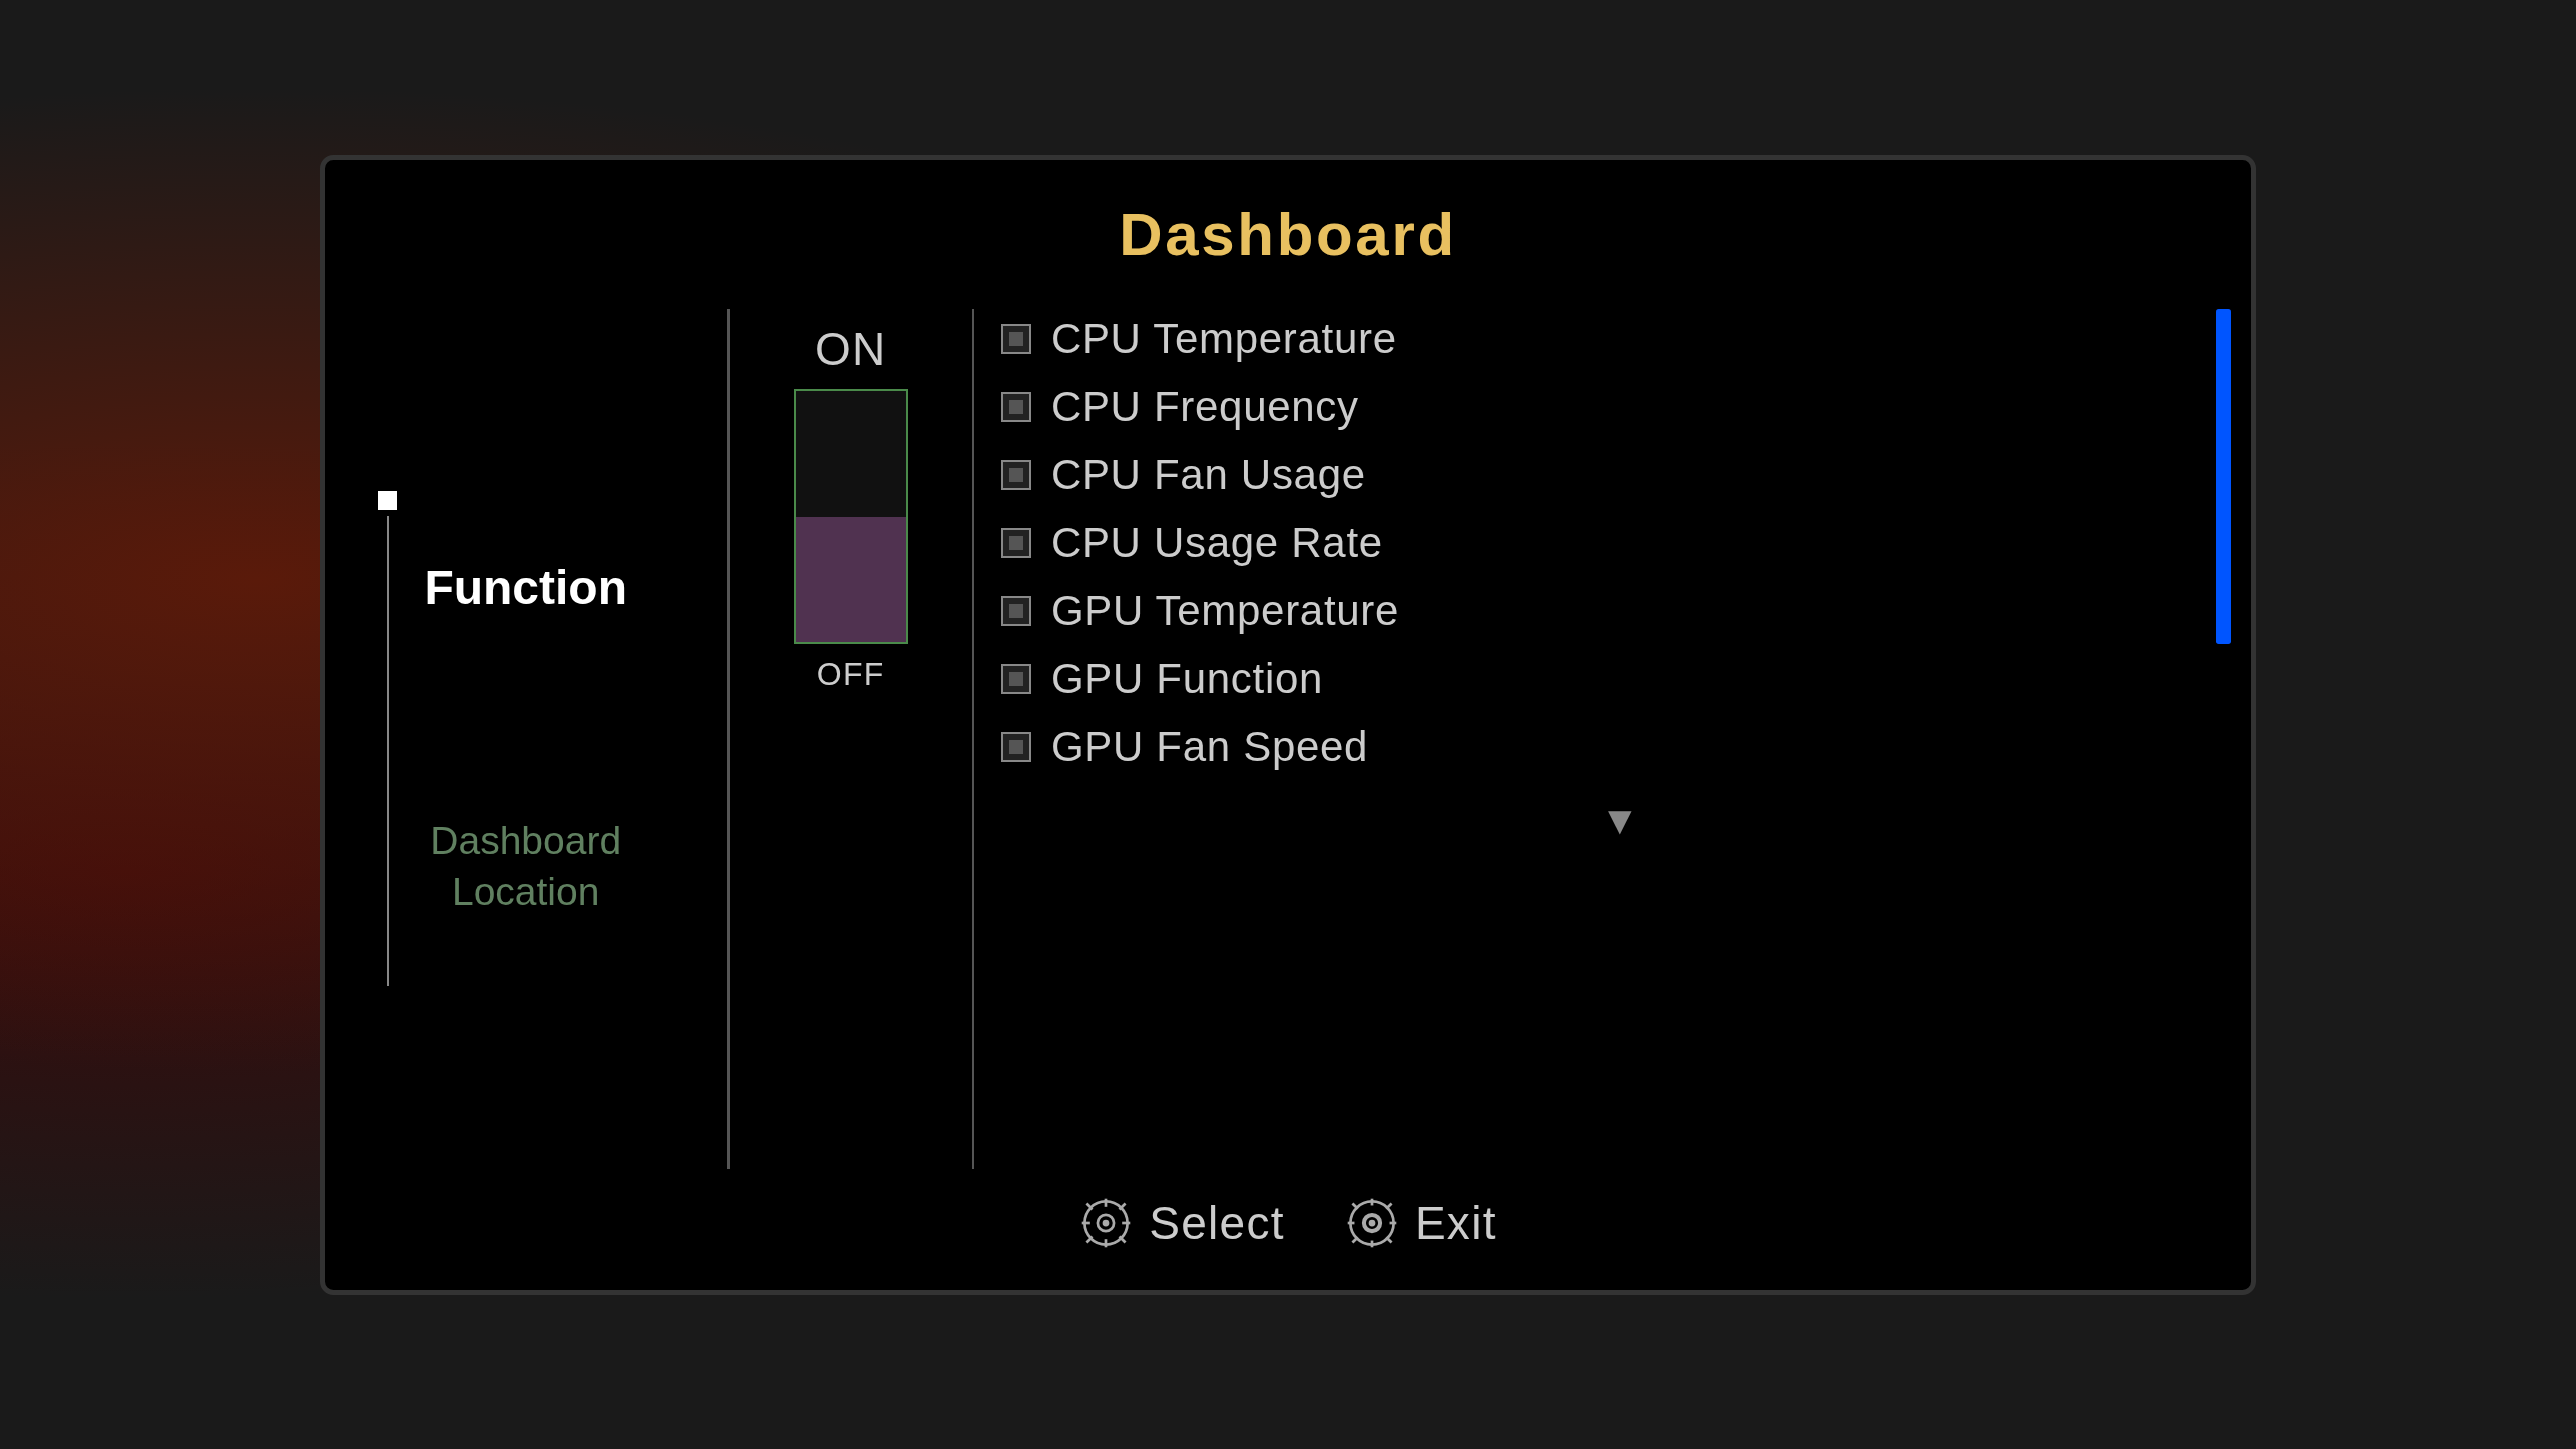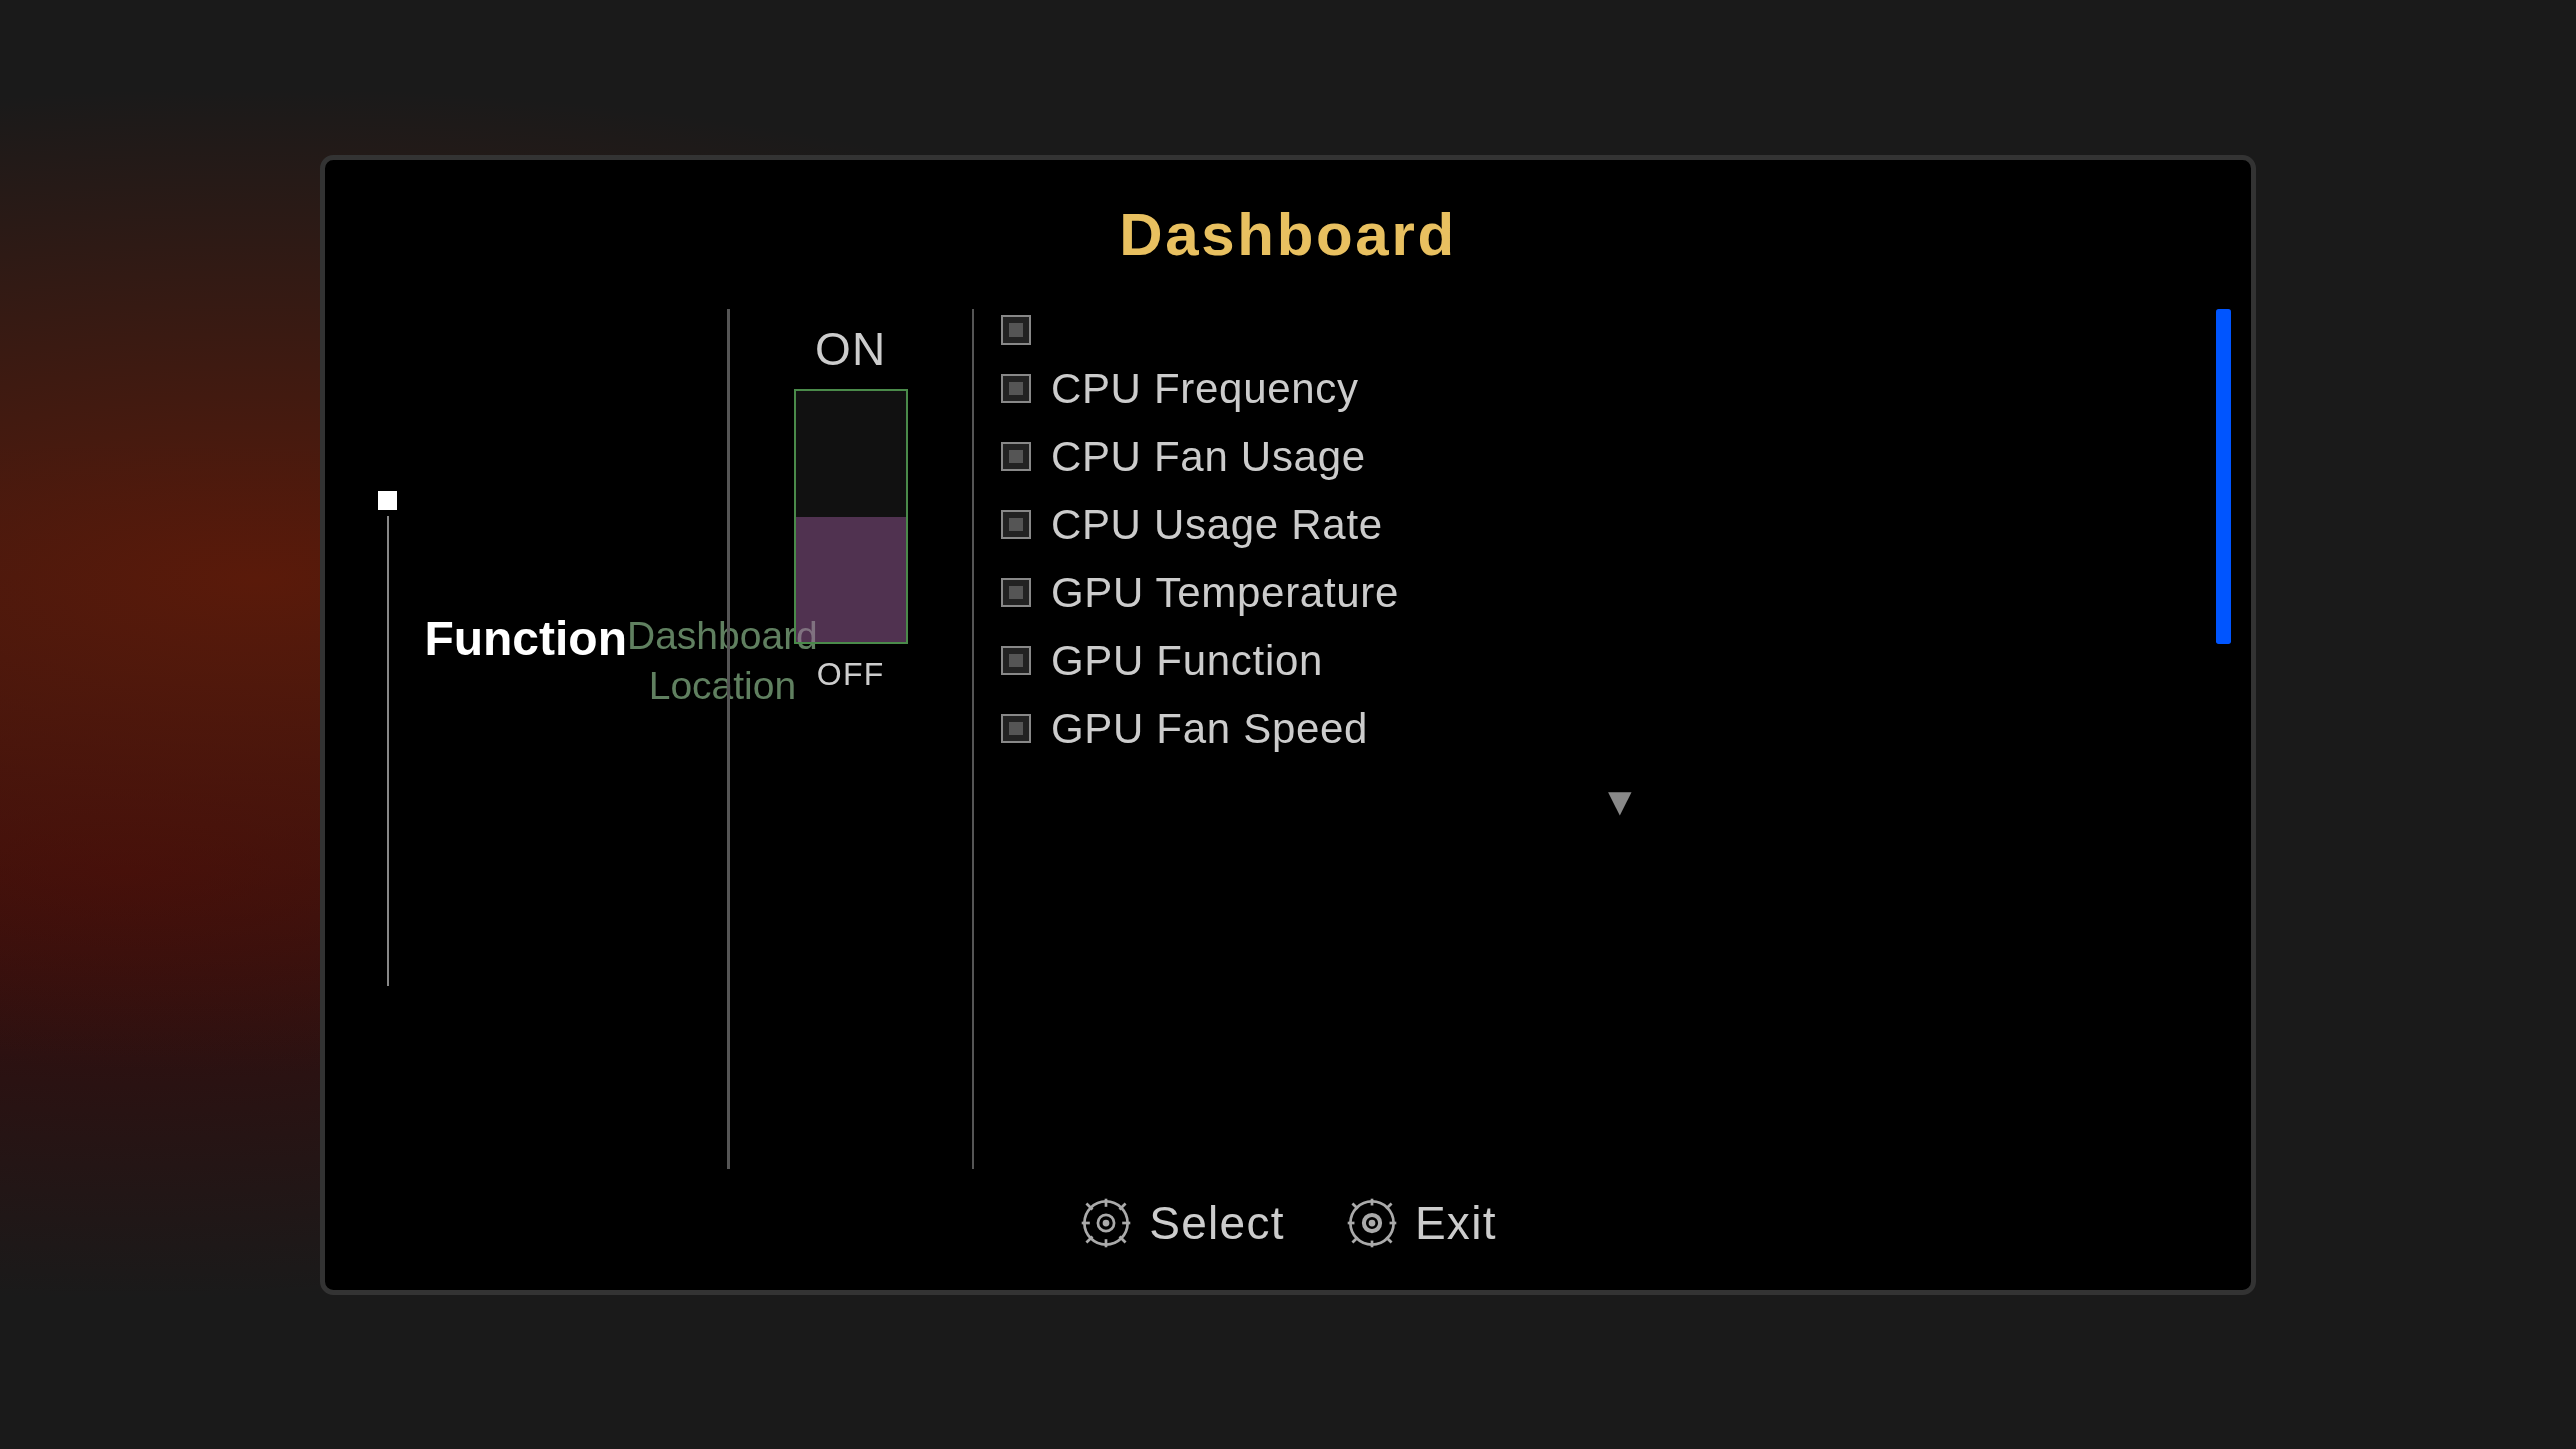--- a/index.html
+++ b/index.html
@@ -80,22 +80,22 @@
     }
 
     .slider-line {
       width: 2.7px;
       height: 470px;
       background: #888;
     }
 
     .function-column {
       display: flex;
-      flex-direction: row;
-      align-items: flex-start;
+      flex-direction: column;
+      align-items: center;
     }
 
     .function-label {
       font-size: 48px;
       color: #ffffff;
       font-weight: bold;
       margin-bottom: 201px;
     }
 
     .dashboard-location-label {
@@ -285,20 +285,21 @@
 
     <div class="divider-v2"></div>
 
     <div class="right-panel">
       <div class="scroll-bar"></div>
 
       <div class="list-item">
         <div class="checkbox-icon">
           <div class="checkbox-inner"></div>
         </div>
+        <span class="list-item-label">CPU Temperature</span>
       </div>
 
       <div class="list-item">
         <div class="checkbox-icon">
           <div class="checkbox-inner"></div>
         </div>
         <span class="list-item-label">CPU Frequency</span>
       </div>
 
       <div class="list-item">

